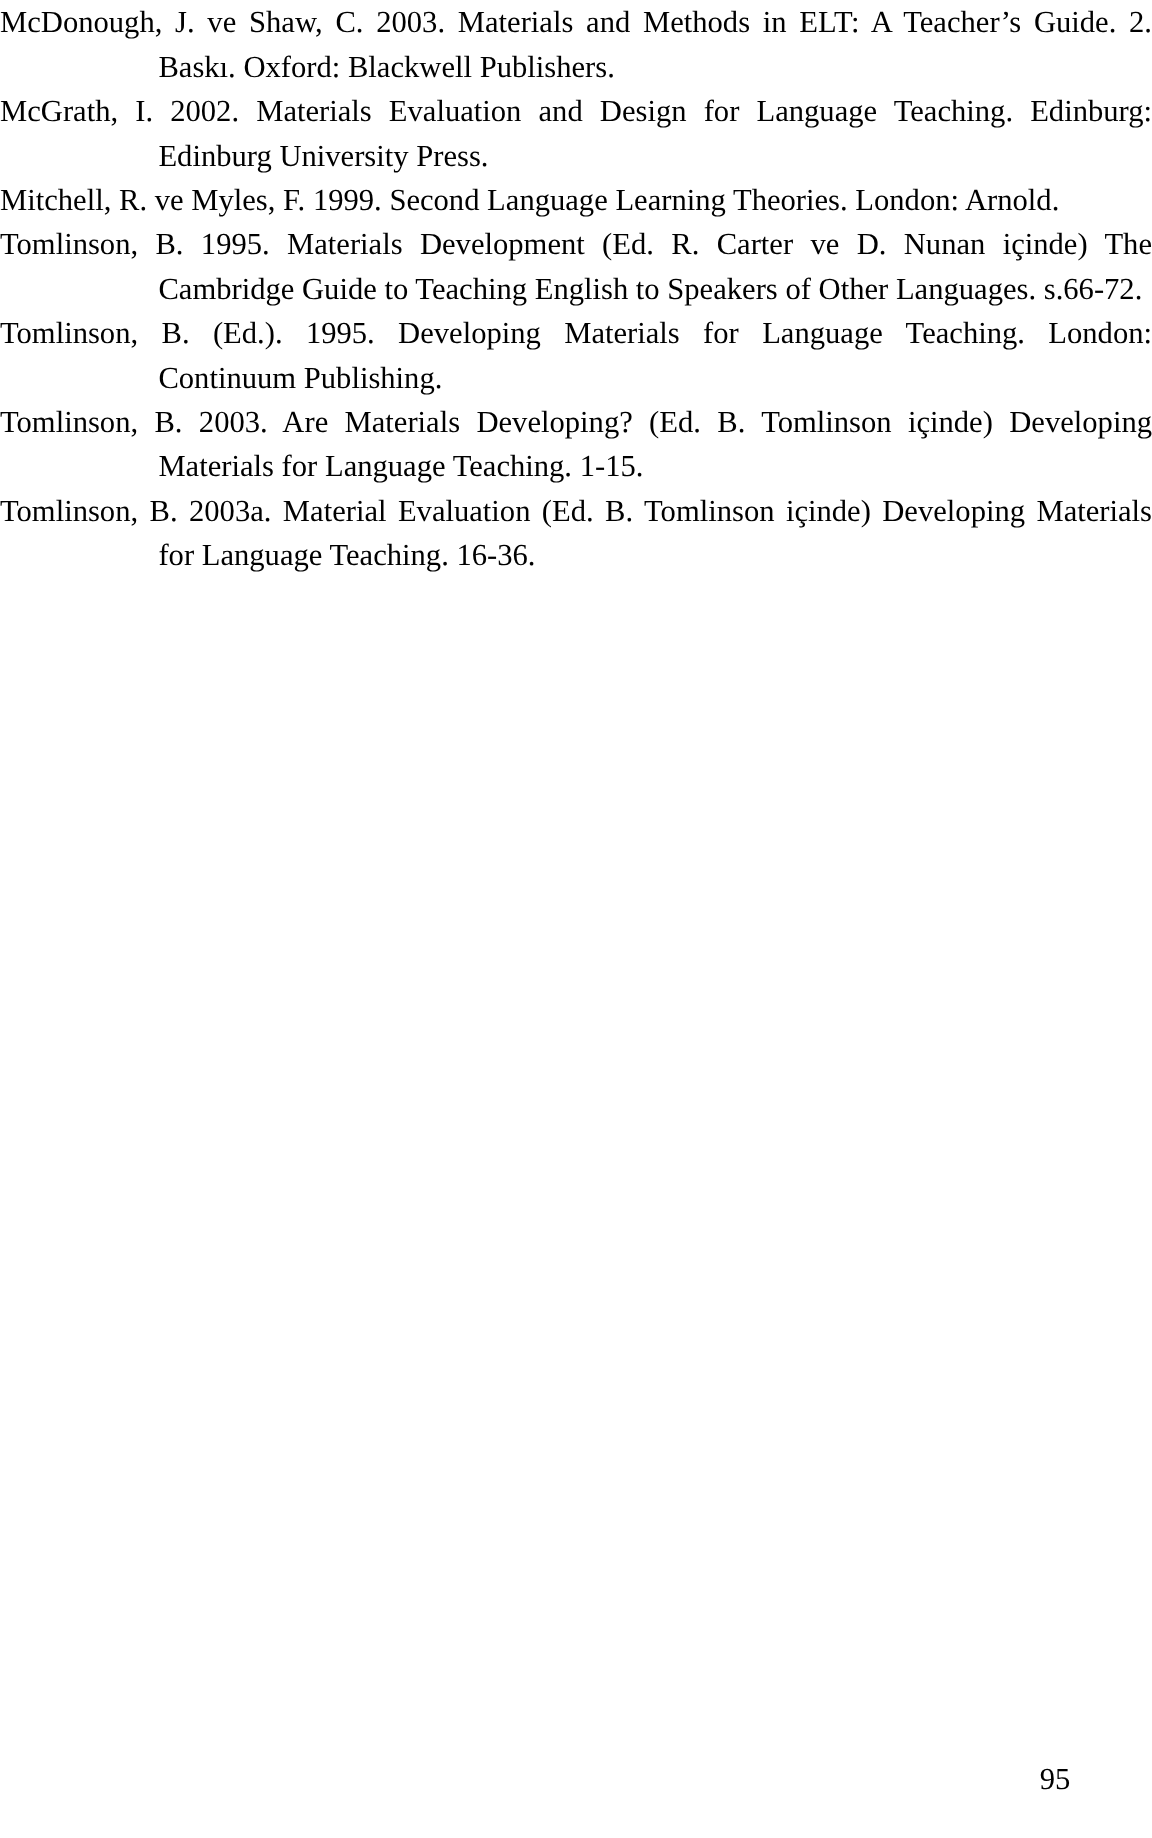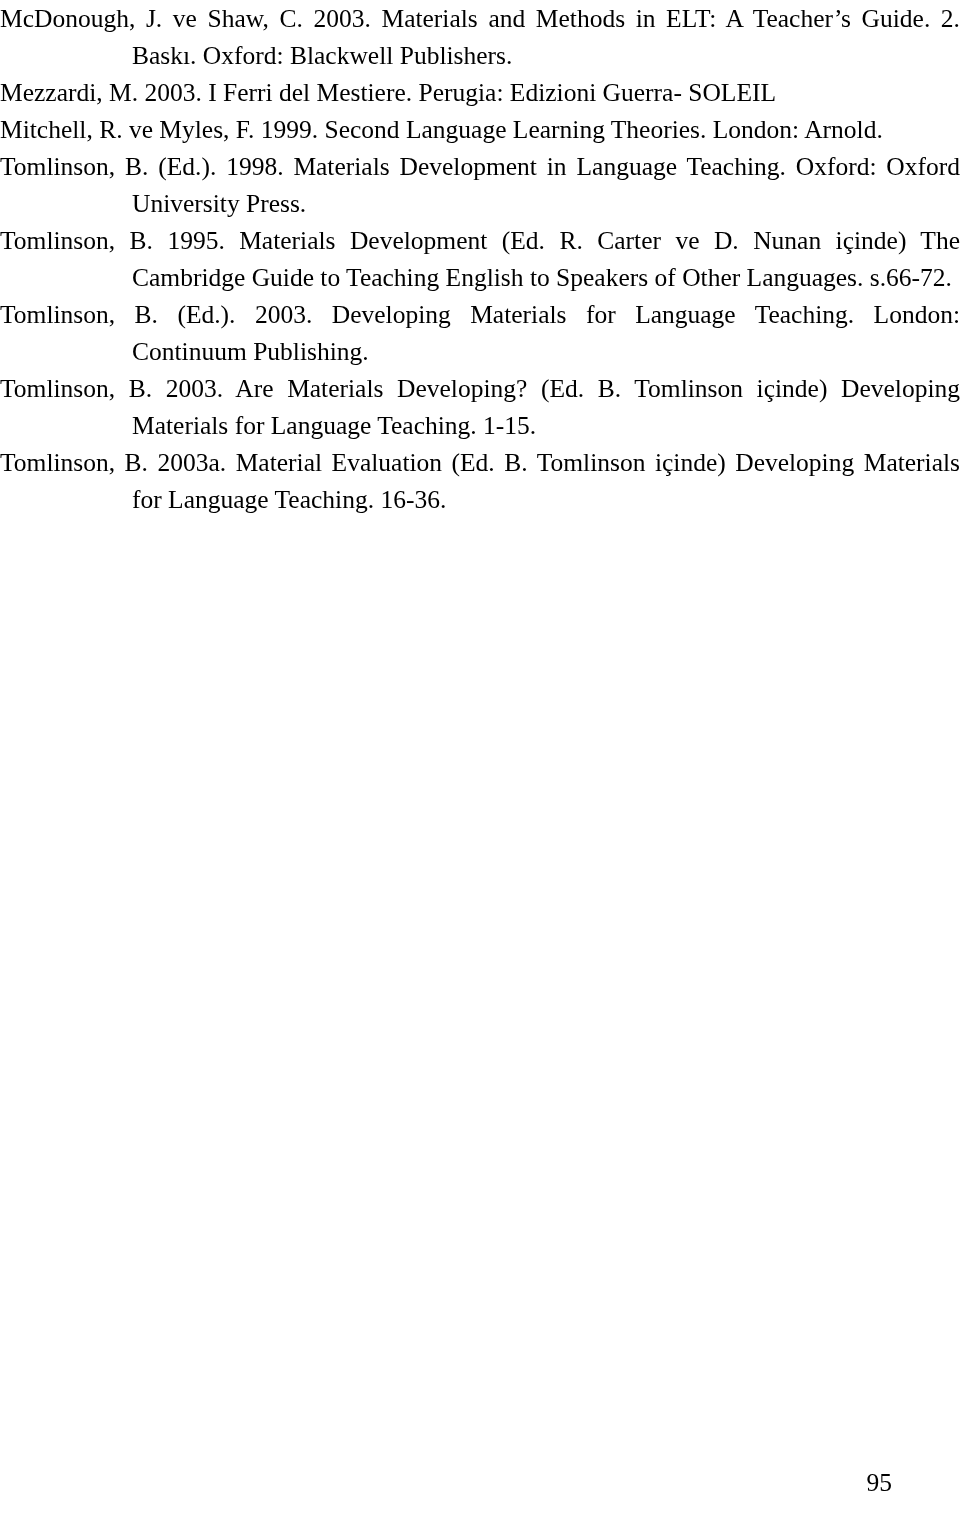--- a/index.html
+++ b/index.html
@@ -57,24 +57,23 @@
     font-family: "Liberation Serif", "DejaVu Serif", serif;
   }
 </style>
 </head>
 <body>
 
 <div id="page">
 
   <div id="references">
       <p class="ref-entry">McDonough, J. ve Shaw, C. 2003. Materials and Methods in ELT: A Teacher’s Guide. 2. Baskı. Oxford: Blackwell Publishers.</p>
-      <p class="ref-entry">Mezzardi, M. 2003. I Ferri del Mestiere. Perugia: Edizioni Guerra- SOLEIL</p>
+      <p class="ref-entry">McGrath, I. 2002. Materials Evaluation and Design for Language Teaching. Edinburg: Edinburg University Press.</p>
       <p class="ref-entry">Mitchell, R. ve Myles, F. 1999. Second Language Learning Theories. London: Arnold.</p>
-      <p class="ref-entry">Tomlinson, B. (Ed.). 1998. Materials Development in Language Teaching. Oxford: Oxford University Press.</p>
       <p class="ref-entry">Tomlinson, B. 1995. Materials Development (Ed. R. Carter ve D. Nunan içinde) The Cambridge Guide to Teaching English to Speakers of Other Languages. s.66-72.</p>
-      <p class="ref-entry">Tomlinson, B. (Ed.). 2003. Developing Materials for Language Teaching. London: Continuum Publishing.</p>
+      <p class="ref-entry">Tomlinson, B. (Ed.). 1995. Developing Materials for Language Teaching. London: Continuum Publishing.</p>
       <p class="ref-entry">Tomlinson, B. 2003. Are Materials Developing? (Ed. B. Tomlinson içinde) Developing Materials for Language Teaching. 1-15.</p>
       <p class="ref-entry">Tomlinson, B. 2003a. Material Evaluation (Ed. B. Tomlinson içinde) Developing Materials for Language Teaching. 16-36.</p>
     </div>
 
   <div class="page-number">95</div>
 
 </div>
 
 </body></html>

